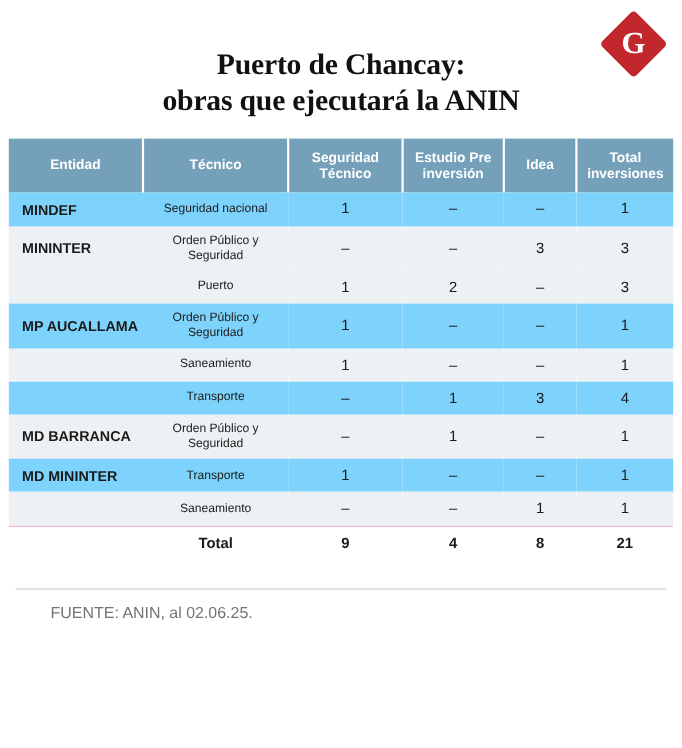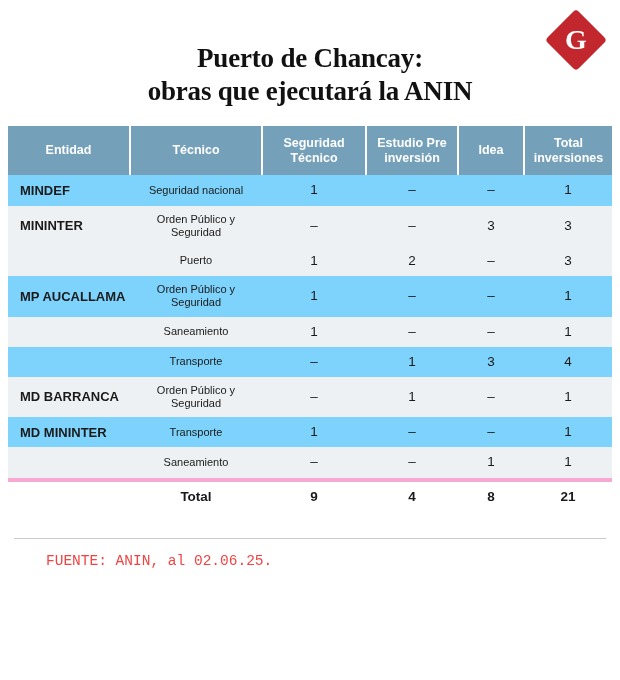--- a/index.html
+++ b/index.html
@@ -89,36 +89,35 @@
     font-weight: bold;
     font-size: 13px;
     text-align: left;
     padding-left: 12px;
     line-height: 1.18;
   }
   td.funcion { font-size: 11px; }
   tr.total-row td {
     font-weight: bold;
     background: #ffffff;
-    border-top: 4px solid #f9a8d4;
+    border-top: 1px solid #f9a8d4;
     font-size: 13.5px;
   }
   tr.total-row td.total-label {
     text-align: center;
     font-weight: bold;
   }
   .rule {
     margin: 26px 14px 0 14px;
     border-top: 1px solid #c9c9c9;
   }
   .source {
     margin: 14px 0 0 46px;
     font-size: 14.5px;
-    color: #ef4444;
-    font-family: Liberation Mono, monospace;
+    color: #737373;
   }
 </style>
 </head>
 <body>
 
 <div class="logo">
   <span class="logo-letter">G</span>
 </div>
 
 <div class="title">

